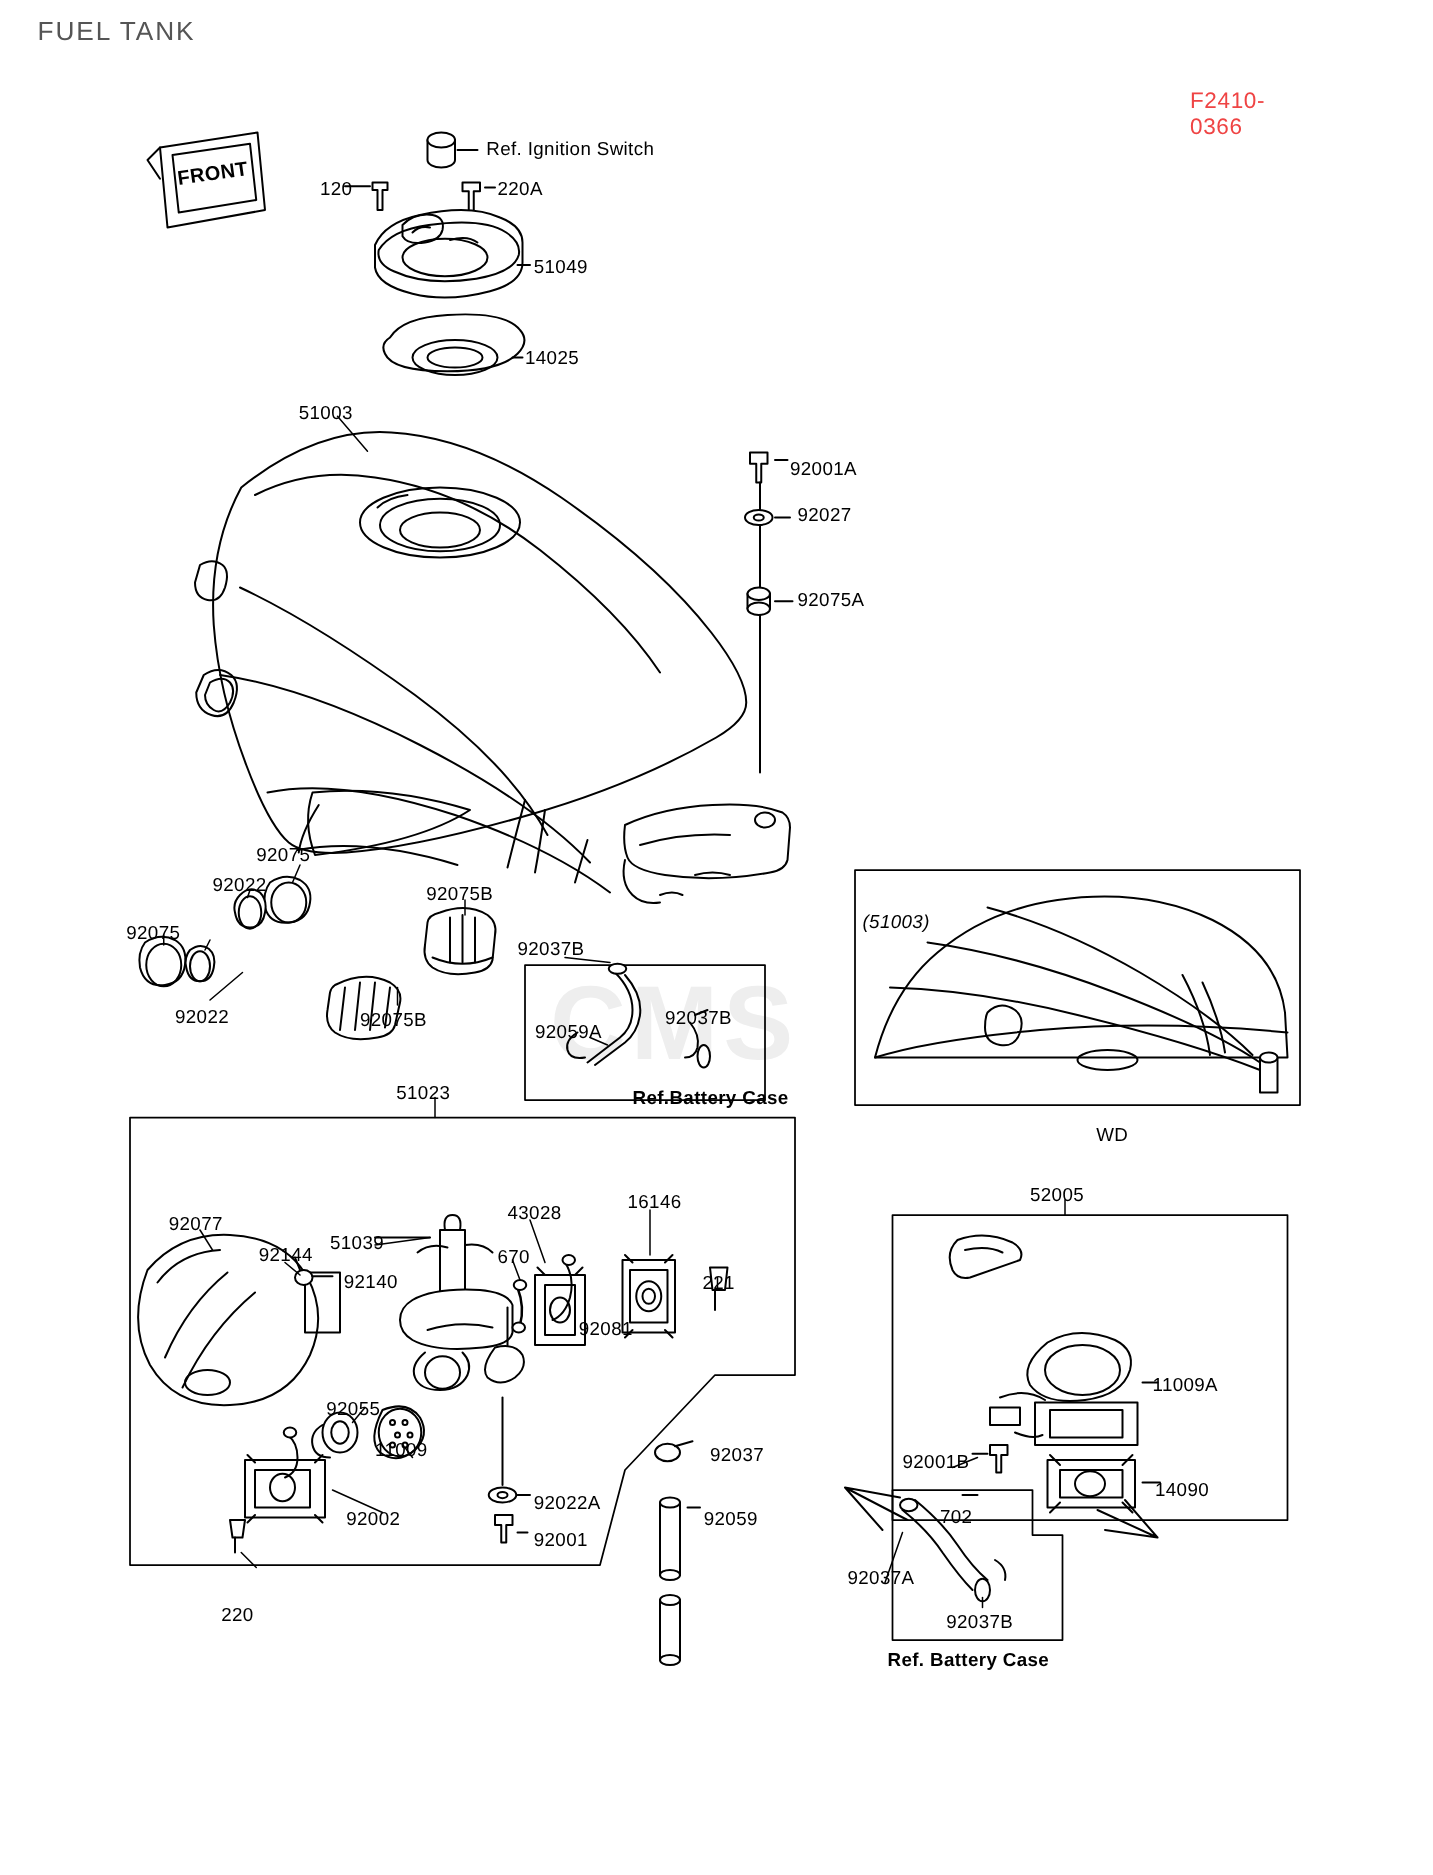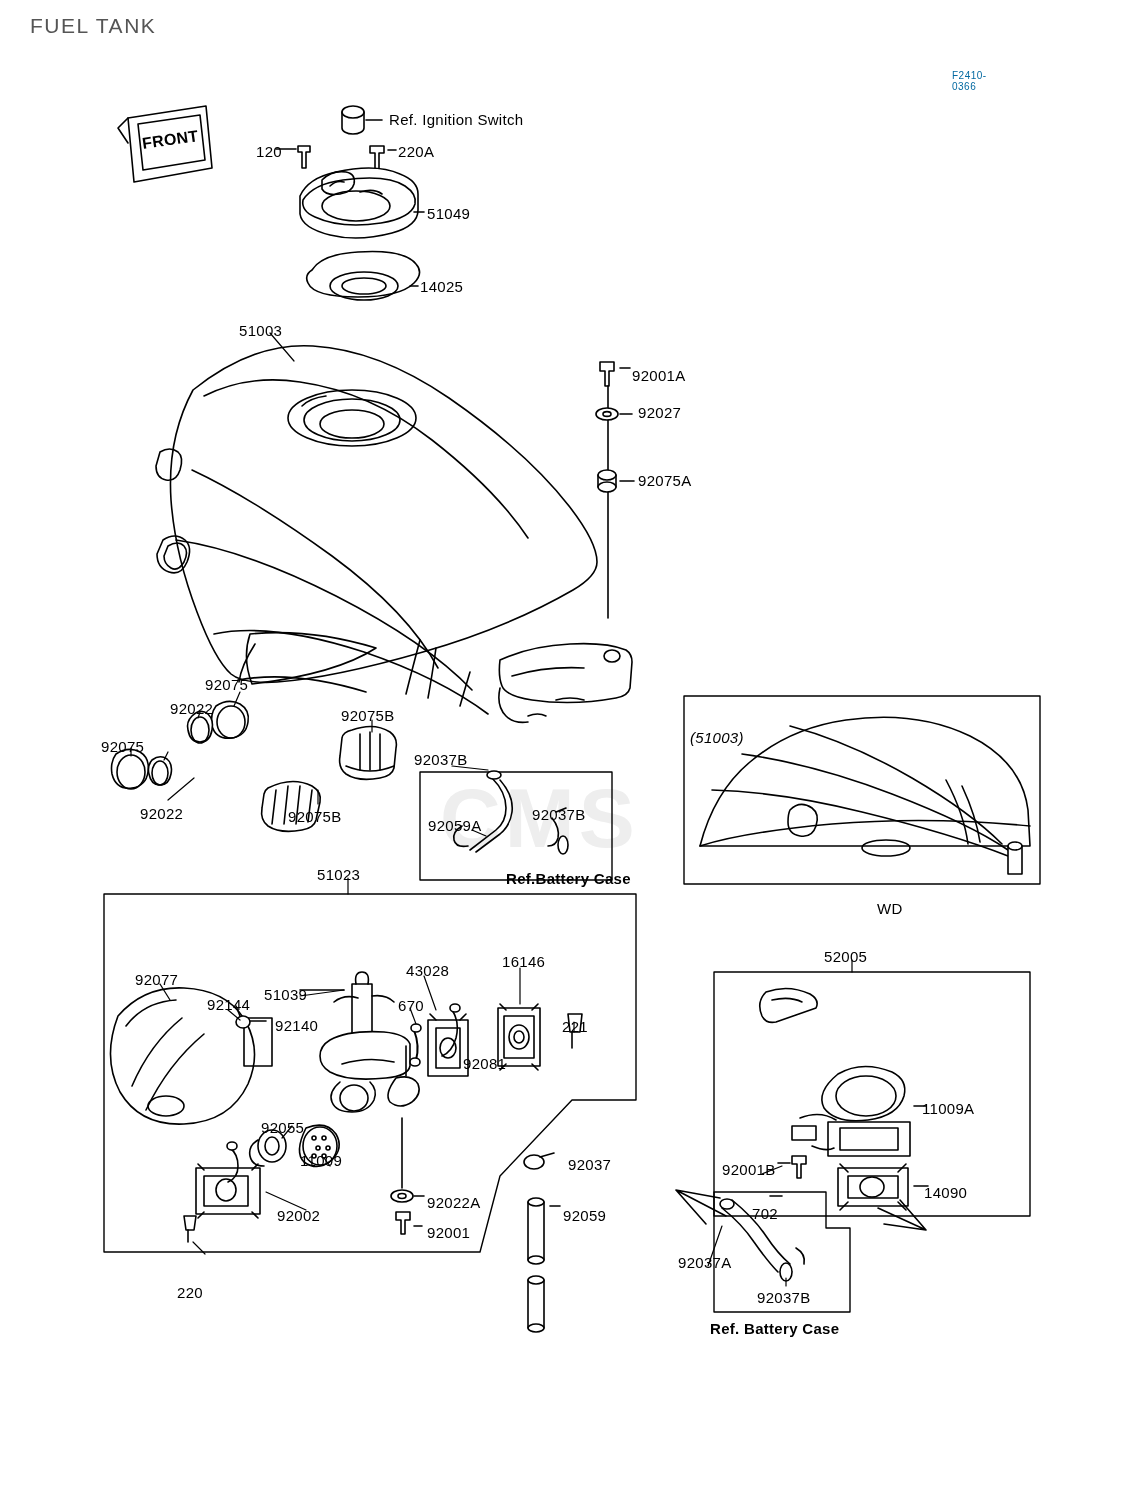--- a/index.html
+++ b/index.html
@@ -27,24 +27,24 @@
     top: 14px;
     font-size: 21px;
     letter-spacing: 1.5px;
     color: #555555;
     font-family: "Liberation Sans", sans-serif;
   }
   #diagram-code {
     position: absolute;
     left: 952px;
     top: 70px;
-    font-size: 10px;
+    font-size: 18px;
     letter-spacing: 0.5px;
     font-family: "Liberation Sans", sans-serif;
-    color: #0369a1;
+    color: #ef4444;
   }
   #footer-cta {
     position: absolute;
     left: 0;
     top: 1440px;
     width: 1146px;
     text-align: center;
     font-size: 34px;
     font-weight: bold;
     color: #cc0000;

